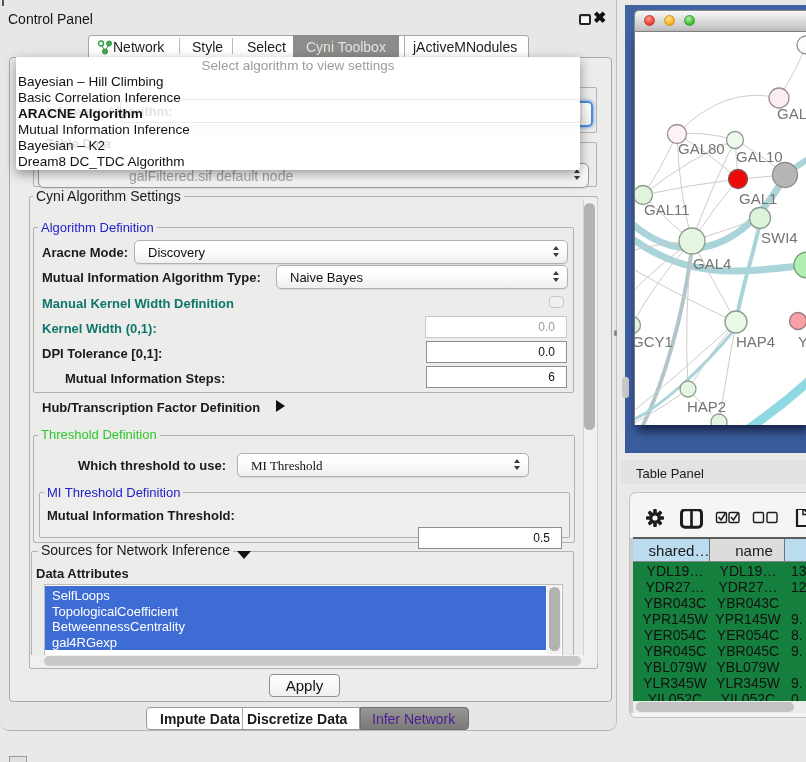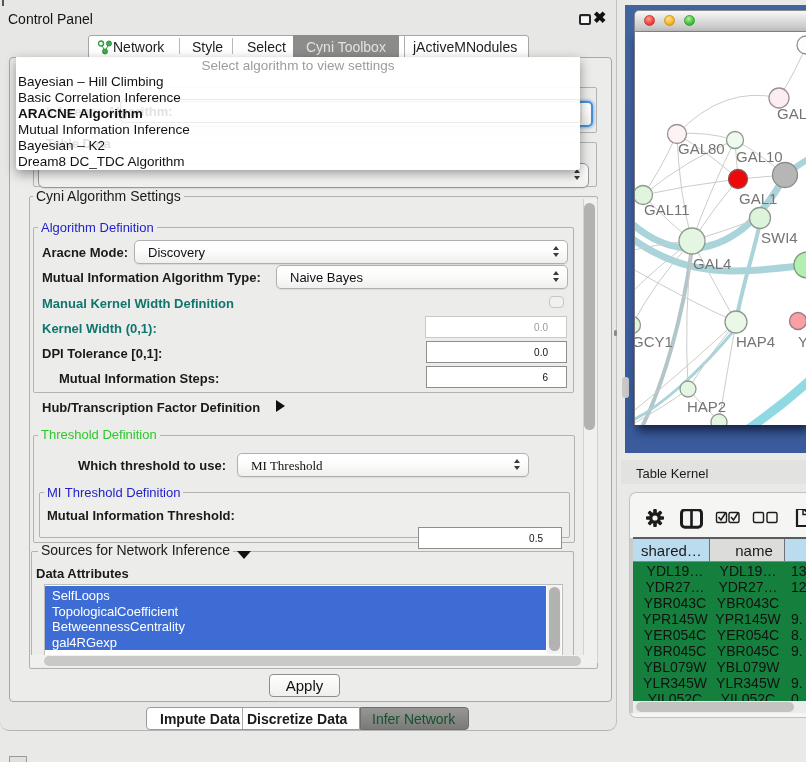--- a/index.html
+++ b/index.html
@@ -10,21 +10,21 @@
   .gl{font-weight:bold;font-size:13px;color:#0f766e;}
   .combo{position:absolute;height:22px;border:1px solid #b0b0ae;border-radius:5px;
          background:linear-gradient(#ffffff, #fdfdfd 40%, #efefed);
          box-shadow:0 1px 1px rgba(0,0,0,0.08);}
   .combo .ctext{position:absolute;left:13px;top:4px;font-size:13px;color:#111;}
   .arr{position:absolute;right:8px;width:0;height:0;border-left:3.5px solid transparent;
        border-right:3.5px solid transparent;}
   .arr.up{top:5px;border-bottom:4.5px solid #3a3a3a;}
   .arr.dn{top:12px;border-top:4.5px solid #3a3a3a;}
   .field{position:absolute;height:22px;border:1px solid #8e8e8c;background:#fff;
-         font-size:10px;color:#111;text-align:right;line-height:21px;padding-right:18px;box-sizing:border-box;}
+         font-size:12px;color:#111;text-align:right;line-height:21px;padding-right:11px;box-sizing:border-box;}
   .group{position:absolute;border:1px solid #b2b2b0;border-radius:2px;}
   .gtitle{position:absolute;font-size:13px;background:#ececea;padding:0 3px;line-height:13px;}
   .thumb{position:absolute;background:#b2b2b0;border-radius:6px;}
 </style>
 </head>
 <body>
 
 <div class="abs" id="cpwin" style="left:0;top:5;width:616px;height:730px;background:#e7e7e5;
      border-right:1px solid #c2c2c0;border-bottom:1px solid #b5b5b3;border-radius:0 0 9px 9px;"></div>
 <div class="abs" style="left:2px;top:0;width:2px;height:6px;background:#555;"></div>
@@ -53,20 +53,21 @@
 <div class="abs" style="left:404px;top:36px;width:1px;height:21px;background:#b0b0ae;"></div>
 <div class="abs" style="left:413px;top:39px;font-size:14px;color:#1c1c1c;">jActiveMNodules</div>
 
 <div class="abs" id="content" style="left:9px;top:57px;width:603px;height:645px;background:#ececea;
      border:1px solid #a8a8a6;border-radius:4px;box-sizing:border-box;"></div>
 
 <div class="group" style="left:33px;top:87px;width:562px;height:44px;"></div>
 <div class="group" style="left:33px;top:142px;width:562px;height:43px;"></div>
 <div class="combo" style="left:120px;top:101px;width:469px;border:2.5px solid #4a8fd4;box-shadow:0 0 3px 1px #8ab4e4;"></div>
 <div class="combo" style="left:38px;top:163px;width:549px;height:23px;border-color:#98989a;border-radius:6px;">
+  <span class="ctext" style="left:90px;top:4px;color:#a6a6a4;font-size:14px;">galFiltered.sif default node</span>
   <div class="arr up"></div>
     <div class="arr dn"></div>
 </div>
 
 <div class="group" style="left:29px;top:196px;width:567px;height:471px;"></div>
 <div class="gtitle" style="left:33px;top:190px;color:#1a1a1a;font-size:14px;">Cyni Algorithm Settings</div>
 
 <div class="group" style="left:33px;top:227px;width:539px;height:164px;"></div>
 <div class="gtitle" style="left:38px;top:221px;color:#2222cc;">Algorithm Definition</div>
 
@@ -81,21 +82,21 @@
   <span class="ctext">Naive Bayes</span>
     <div class="arr up"></div>
     <div class="arr dn"></div>
 </div>
 <div class="abs gl" style="left:42px;top:296px;">Manual Kernel Width Definition</div>
 <div class="abs" style="left:549px;top:296px;width:13px;height:10px;border:1px solid #c6c6c4;border-radius:4px;background:#f0f0ee;"></div>
 <div class="abs gl" style="left:42px;top:321px;">Kernel Width (0,1):</div>
 <div class="field" style="left:425px;top:316px;width:142px;background:#fff;border-color:#c9c9c7;color:#9c9c9a;">0.0</div>
 <div class="abs bl" style="left:42px;top:346px;">DPI Tolerance [0,1]:</div>
 <div class="field" style="left:426px;top:341px;width:141px;">0.0</div>
-<div class="abs bl" style="left:40px;top:371px;padding-left:19px;">Mutual Information Steps:</div>
+<div class="abs bl" style="left:46px;top:371px;padding-left:19px;">Mutual Information Steps:</div>
 <div class="field" style="left:426px;top:366px;width:141px;">6</div>
 
 <div class="abs bl" style="left:42px;top:400px;">Hub/Transcription Factor Definition</div>
 <div class="abs" style="left:276px;top:400px;width:0;height:0;border-top:6px solid transparent;border-bottom:6px solid transparent;border-left:9px solid #111;"></div>
 
 <div class="group" style="left:33px;top:435px;width:540px;height:106px;"></div>
 <div class="gtitle" style="left:38px;top:428px;color:#2ec72e;">Threshold Definition</div>
 <div class="abs bl" style="left:78px;top:458px;">Which threshold to use:</div>
 <div class="combo" style="left:237px;top:453px;width:290px;font-family:Liberation Serif, serif;">
   <span class="ctext">MI Threshold</span>
@@ -123,21 +124,21 @@
 <div class="thumb" style="left:44px;top:656px;width:537px;height:10px;background:#c9c9c7;"></div>
 
 <div class="abs" style="left:269px;top:674px;width:71px;height:23px;border:1px solid #8e8e8c;border-radius:4px;
      background:linear-gradient(#ffffff,#efefed);text-align:center;line-height:22px;font-size:15px;color:#111;box-sizing:border-box;">Apply</div>
 
 <div class="abs" style="left:146px;top:707px;width:214px;height:23px;background:#fff;border:1px solid #9a9a98;border-radius:4px 0 0 4px;box-sizing:border-box;"></div>
 <div class="abs" style="left:242px;top:708px;width:1px;height:21px;background:#aaaaa8;"></div>
 <div class="abs" style="left:360px;top:707px;width:109px;height:23px;background:linear-gradient(#969694,#7a7a78);border:1px solid #6e6e6c;border-radius:0 4px 4px 0;box-sizing:border-box;"></div>
 <div class="abs bl" style="left:160px;top:711px;font-size:14px;">Impute Data</div>
 <div class="abs bl" style="left:247px;top:711px;font-size:14px;">Discretize Data</div>
-<div class="abs" style="left:372px;top:711px;font-size:14px;color:#14532d;text-align:center;">Infer Network</div>
+<div class="abs" style="left:372px;top:711px;font-size:14px;color:#4c1d95;text-align:center;">Infer Network</div>
 
 <div class="abs" id="popup" style="left:16px;top:57px;width:564px;height:113px;background:rgba(255,255,255,0.96);
      box-shadow:0 4px 12px rgba(0,0,0,0.4);border-radius:0 0 4px 4px;"></div>
 <div class="abs" style="left:16px;top:58px;width:564px;text-align:center;font-size:13.5px;color:#9c9c9a;">Select algorithm to view settings</div>
 <div class="abs" style="left:18px;top:74px;font-size:13.5px;color:#111;line-height:16px;">
 Bayesian – Hill Climbing<br>Basic Correlation Inference<br><b>ARACNE Algorithm</b><br>Mutual Information Inference<br>Bayesian – K2<br>Dream8 DC_TDC Algorithm</div>
 <div class="abs bl" style="left:46px;top:104px;color:#333;opacity:0.14;">Inference Algorithm:</div>
 <div class="abs" style="left:120px;top:99px;width:460px;height:22px;border:1px solid #333;border-radius:5px;opacity:0.10;"></div>
 <div class="abs bl" style="left:46px;top:136px;color:#333;opacity:0.14;">Table Data</div>
 
@@ -218,21 +219,21 @@
     <text x="54" y="236">GAL4</text>
     <text x="-7" y="314">GCY1</text>
     <text x="97" y="314">HAP4</text>
     <text x="159" y="314">Y</text>
     <text x="48" y="379">HAP2</text>
   </g>
 </svg>
 </div>
 
 <div class="abs" style="left:621px;top:460px;width:185px;height:24px;background:#e2e2e0;"></div>
-<div class="abs" style="left:636px;top:466px;font-size:13px;color:#1c1c1c;">Table Kernel</div>
+<div class="abs" style="left:636px;top:466px;font-size:13px;color:#1c1c1c;">Table Panel</div>
 <div class="abs" style="left:629px;top:492px;width:177px;height:226px;background:#f5f5f3;
      border:1px solid #c2c2c0;border-radius:7px 0 0 7px;border-right:none;box-sizing:border-box;"></div>
 
 <div class="abs" style="left:646px;top:509px;">
 <svg width="160" height="20" viewBox="0 0 160 20">
   <g fill="#1c1c1c">
     <g transform="translate(9,9)">
       <g id="teeth">
         <rect x="-1.8" y="-9" width="3.6" height="4" rx="1"></rect>
         <rect x="-1.8" y="5" width="3.6" height="4" rx="1"></rect>
@@ -262,21 +263,21 @@
     <path d="M157,0.5 v5 h6" stroke-width="1.5"></path>
   </g>
 </svg>
 </div>
 
 <div class="abs" style="left:630px;top:538px;width:3px;height:175px;background:#cbcbc9;"></div>
 <div class="abs" style="left:633px;top:537px;width:173px;height:25px;background:#badcee;border-top:2px solid #5c5c60;border-bottom:1px solid #85858a;box-sizing:border-box;"></div>
 <div class="abs" style="left:710px;top:539px;width:74px;height:22px;background:#dcdcda;"></div>
 <div class="abs" style="left:709px;top:539px;width:1px;height:22px;background:#707078;"></div>
 <div class="abs" style="left:784px;top:539px;width:1px;height:22px;background:#707078;"></div>
-<div class="abs" style="left:641px;top:542px;width:76px;font-size:15px;color:#1a1a1a;">shared…</div>
+<div class="abs" style="left:641px;top:542px;width:76px;text-align:center;font-size:15px;color:#1a1a1a;">shared…</div>
 <div class="abs" style="left:717px;top:542px;width:74px;text-align:center;font-size:15px;color:#1a1a1a;">name</div>
 <div class="abs" style="left:633px;top:562px;width:173px;height:141px;background:#15803d;overflow:hidden;">
   <div style="position:absolute;left:4px;top:1px;width:76px;text-align:center;font-size:14px;color:#111;line-height:16px;">YDL19…<br>YDR27…<br>YBR043C<br>YPR145W<br>YER054C<br>YBR045C<br>YBL079W<br>YLR345W<br>YIL052C</div>
   <div style="position:absolute;left:77px;top:1px;width:76px;text-align:center;font-size:14px;color:#111;line-height:16px;">YDL19…<br>YDR27…<br>YBR043C<br>YPR145W<br>YER054C<br>YBR045C<br>YBL079W<br>YLR345W<br>YIL052C</div>
   <div style="position:absolute;left:158px;top:1px;font-size:14px;color:#111;line-height:16px;">13<br>12<br>&nbsp;<br>9.<br>8.<br>9.<br>&nbsp;<br>9.<br>0.</div>
 </div>
 <div class="abs" style="left:633px;top:701px;width:173px;height:12px;background:#ececea;"></div>
 <div class="thumb" style="left:636px;top:702px;width:158px;height:10px;background:#c3c3c1;"></div>
 
 <div class="abs" style="left:614px;top:330px;width:3px;height:6px;background:#8a8a88;border-radius:2px;"></div>

